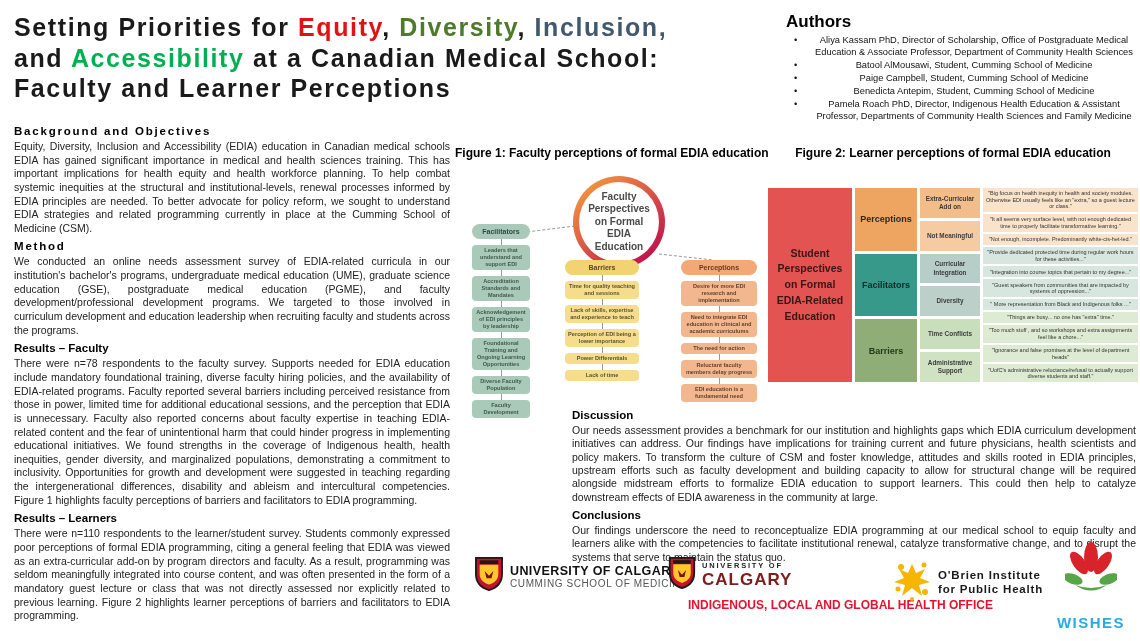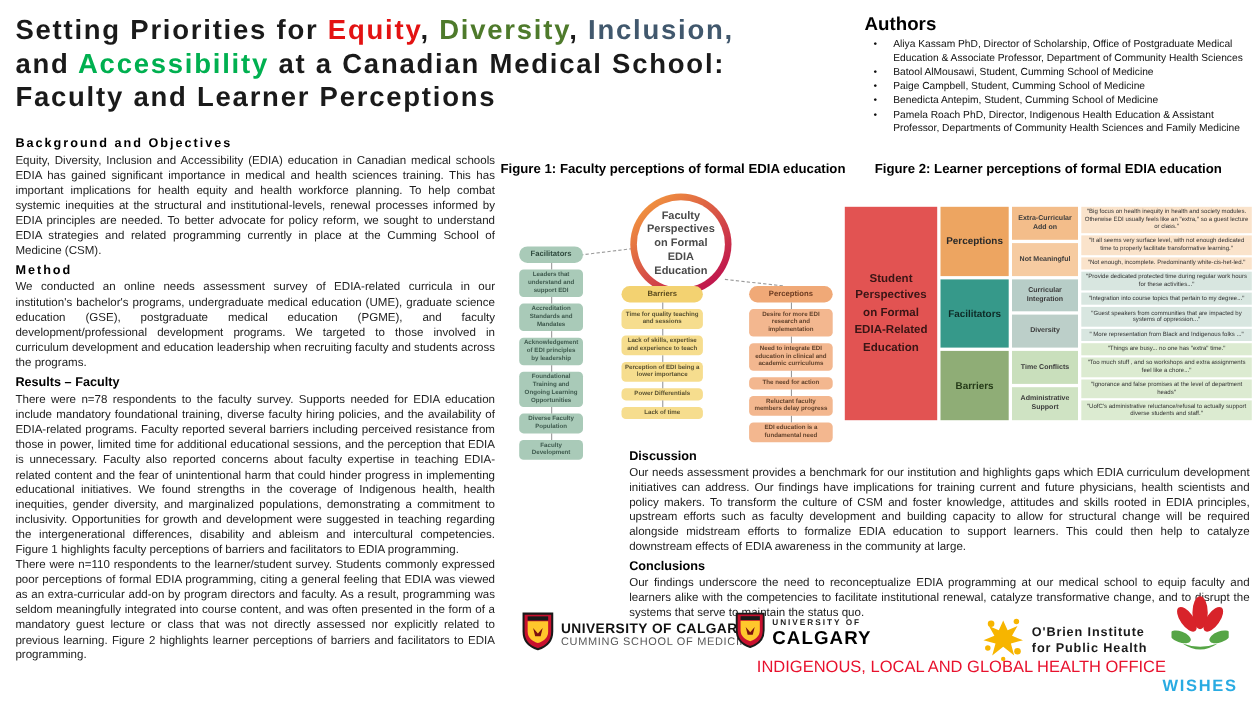--- a/index.html
+++ b/index.html
@@ -12,21 +12,21 @@
   .title .ln { white-space:nowrap; }
   .c-red   { color:#e31212; }
   .c-grn   { color:#4e7a2b; }
   .c-slate { color:#41586d; }
   .c-bgrn  { color:#00b050; }
 
   
   .authors { position:absolute; left:786px; top:12px; width:350px; }
   .authors h2 { font-size:17px; font-weight:bold; color:#000; margin-bottom:2px; }
   .authors ul { list-style:none; }
-  .authors li { position:relative; font-size:9.3px; line-height:1.3; color:#111; padding-left:26px; margin-bottom:1px; }
+  .authors li { position:relative; font-size:9.3px; line-height:1.3; color:#111; padding-left:26px; margin-bottom:1px;text-align:center; }
   .authors li::before { content:"•"; position:absolute; left:8px; top:0; }
 
   
   .left-col { position:absolute; left:14px; top:120px; width:436px; color:#222; }
   .sec-head { font-size:11.5px; font-weight:bold; color:#000; letter-spacing:1.8px; margin:5px 0 3px; }
   .sec-head.plain { letter-spacing:0; font-size:11.5px; }
   .sec-body { font-size:10.5px; line-height:1.3; text-align:justify; }
 
   
   .fig-title { font-size:12px; font-weight:bold; color:#000; text-align:center; white-space:nowrap; }
@@ -82,22 +82,22 @@
   .discussion { position:absolute; left:572px; top:404px; width:564px; color:#222; }
   .discussion .sec-body { font-size:10.5px; line-height:1.27; }
 
   
   .footer-item { position:absolute; display:flex; align-items:center; gap:6px; }
   .logo-csm { left:474px; top:556px; }
   .logo-uc  { left:668px; top:556px; }
   .uc-text1 { font-size:12.5px; font-weight:bold; color:#111; letter-spacing:0.4px; }
   .uc-text2 { font-size:10px; color:#555; letter-spacing:0.6px; }
   .uc2-line1 { font-size:7.5px; font-weight:bold; color:#222; letter-spacing:1.8px; }
-  .uc2-line2 { font-size:17px; font-weight:bold; color:#000000; letter-spacing:1px; }
-  .indig { position:absolute; left:676px; top:598px; font-size:15px; font-weight:normal; color:#e8112d;padding-left:12px; }
+  .uc2-line2 { font-size:17px; font-weight:bold; color:#7f1d1d; letter-spacing:1px; }
+  .indig { position:absolute; left:676px; top:598px; font-size:12px; font-weight:bold; color:#e8112d;padding-left:12px; }
   .logo-obrien { left:892px; top:558px; }
   .ob-text { font-size:11.5px; font-weight:bold; color:#1a1a1a; line-height:1.25; letter-spacing:0.8px; }
   .logo-wishes { left:1048px; top:540px; flex-direction:column; gap:14px; width:86px; text-align:center; }
   .wishes-name { font-size:15px; font-weight:bold; color:#29abe2; letter-spacing:1.5px; }
   .wishes-tag { font-size:5.5px; color:#29abe2; line-height:1.3; }
 </style>
 </head>
 <body>
 
 <div class="poster">
@@ -119,20 +119,21 @@
     </ul>
   </div>
 
   <div class="left-col">
     <div class="sec-head">Background and Objectives</div>
     <div class="sec-body">Equity, Diversity, Inclusion and Accessibility (EDIA) education in Canadian medical schools EDIA has gained significant importance in medical and health sciences training. This has important implications for health equity and health workforce planning. To help combat systemic inequities at the structural and institutional-levels, renewal processes informed by EDIA principles are needed. To better advocate for policy reform, we sought to understand EDIA strategies and related programming currently in place at the Cumming School of Medicine (CSM).</div>
     <div class="sec-head">Method</div>
     <div class="sec-body">We conducted an online needs assessment survey of EDIA-related curricula in our institution's bachelor's programs, undergraduate medical education (UME), graduate science education (GSE), postgraduate medical education (PGME), and faculty development/professional development programs. We targeted to those involved in curriculum development and education leadership when recruiting faculty and students across the programs.</div>
     <div class="sec-head plain">Results – Faculty</div>
     <div class="sec-body">There were n=78 respondents to the faculty survey.  Supports needed for EDIA education include mandatory foundational training, diverse faculty hiring policies, and the availability of EDIA-related programs. Faculty reported several barriers including perceived resistance from those in power, limited time for additional educational sessions, and the perception that EDIA is unnecessary. Faculty also reported concerns about faculty expertise in teaching EDIA-related content and the fear of unintentional harm that could hinder progress in implementing educational initiatives. We found strengths in the coverage of Indigenous health, health inequities, gender diversity, and marginalized populations, demonstrating a commitment to inclusivity. Opportunities for growth and development were suggested in teaching regarding the intergenerational differences, disability and ableism and intercultural competencies.  Figure 1 highlights faculty perceptions of barriers and facilitators to EDIA programming.</div>
+    <div class="sec-head plain">Results – Learners</div>
     <div class="sec-body">There were n=110 respondents to the learner/student survey. Students commonly expressed poor perceptions of formal EDIA programming, citing a general feeling that EDIA was viewed as an extra-curricular add-on by program directors and faculty. As a result, programming was seldom meaningfully integrated into course content, and was often presented in the form of a mandatory guest lecture or class that was not directly assessed nor explicitly related to previous learning. Figure 2 highlights learner perceptions of barriers and facilitators to EDIA programming.</div>
   </div>
 
   <div class="fig1">
     <div class="fig-title">Figure 1: Faculty perceptions of formal EDIA education</div>
     <div class="fig1-canvas">
       <svg class="f1-links" width="312" height="238">
         <line x1="120" y1="62" x2="55" y2="70" stroke="#9a9a9a" stroke-width="1" stroke-dasharray="3,2"></line>
         <line x1="160" y1="102" x2="148" y2="96" stroke="#9a9a9a" stroke-width="1" stroke-dasharray="3,2"></line>
         <line x1="204" y1="90" x2="258" y2="96" stroke="#9a9a9a" stroke-width="1" stroke-dasharray="3,2"></line>

